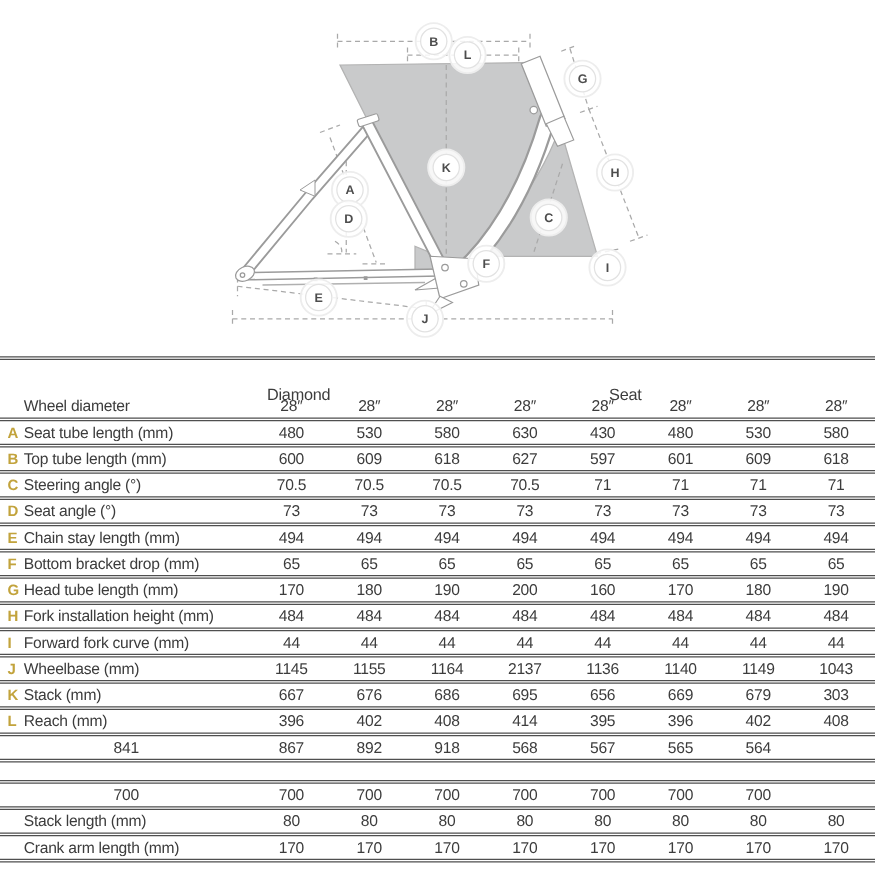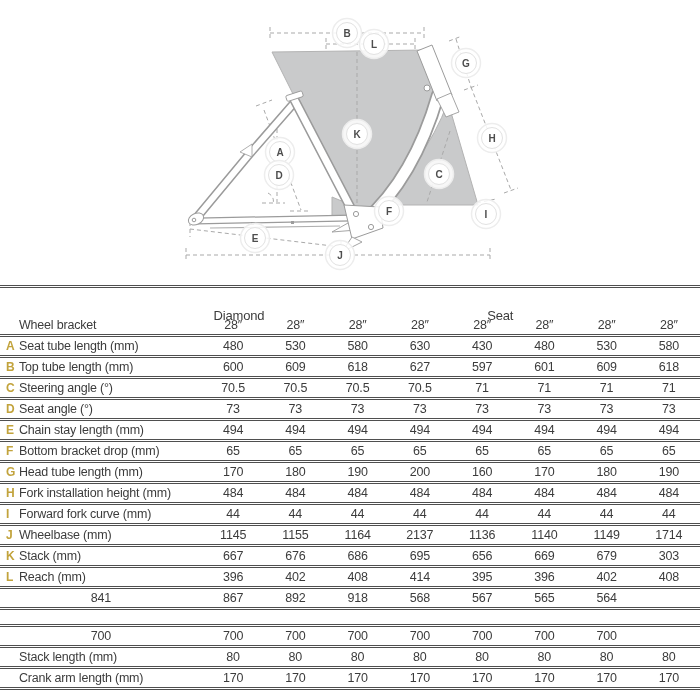--- a/index.html
+++ b/index.html
@@ -202,21 +202,21 @@
 
     <div class="group-row">
       <div class="group-cell diamond">Diamond</div>
       <div class="group-cell wave">Seat</div>
     </div>
 
     <div id="spec-rows">
         <div class="t-row no-border">
           <div class="label-cell">
             <span class="row-letter"></span>
-            <span class="row-label">Wheel bracket</span>
+            <span class="row-label">Wheel diameter</span>
           </div>
           <div class="cell-val">28″</div>
           <div class="cell-val">28″</div>
           <div class="cell-val">28″</div>
           <div class="cell-val">28″</div>
           <div class="cell-val">28″</div>
           <div class="cell-val">28″</div>
           <div class="cell-val">28″</div>
           <div class="cell-val">28″</div>
         </div>
@@ -351,21 +351,21 @@
             <span class="row-letter">J</span>
             <span class="row-label">Wheelbase (mm)</span>
           </div>
           <div class="cell-val">1145</div>
           <div class="cell-val">1155</div>
           <div class="cell-val">1164</div>
           <div class="cell-val">2137</div>
           <div class="cell-val">1136</div>
           <div class="cell-val">1140</div>
           <div class="cell-val">1149</div>
-          <div class="cell-val">1714</div>
+          <div class="cell-val">1043</div>
         </div>
         <div class="t-row">
           <div class="label-cell">
             <span class="row-letter">K</span>
             <span class="row-label">Stack (mm)</span>
           </div>
           <div class="cell-val">667</div>
           <div class="cell-val">676</div>
           <div class="cell-val">686</div>
           <div class="cell-val">695</div>

